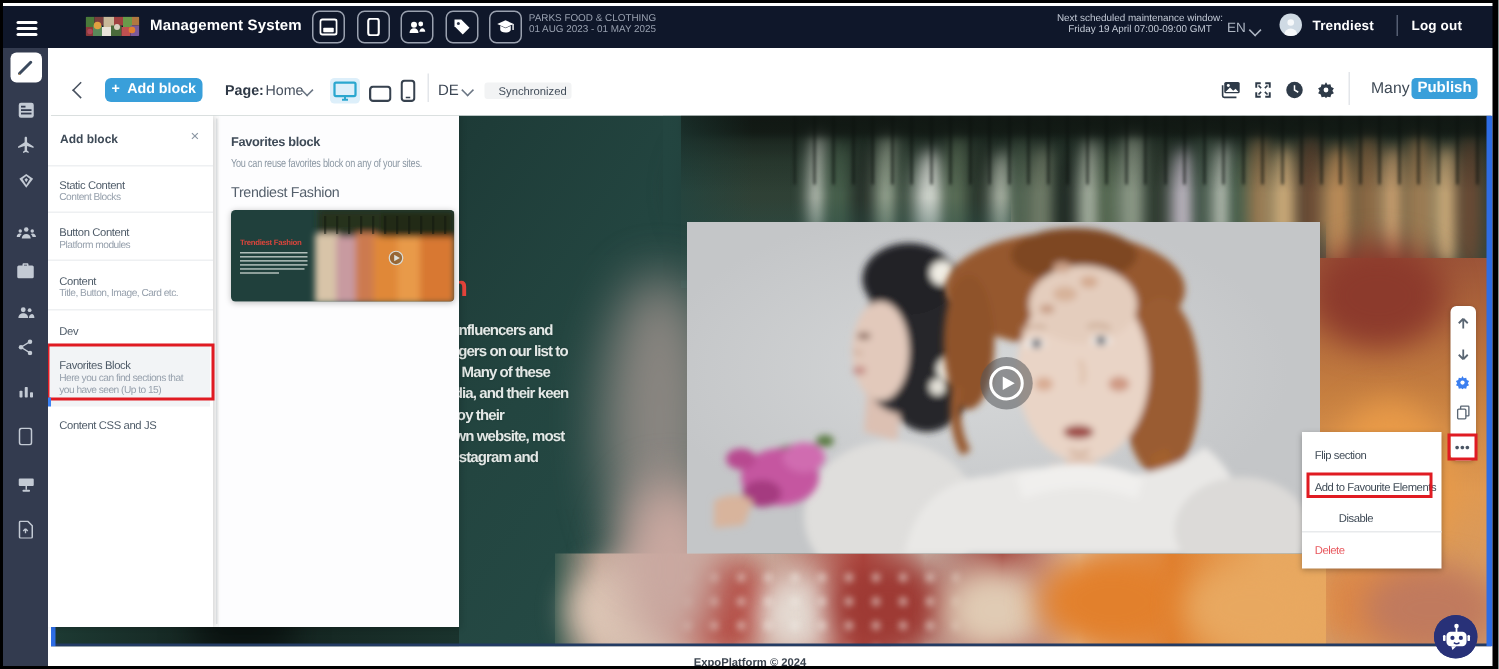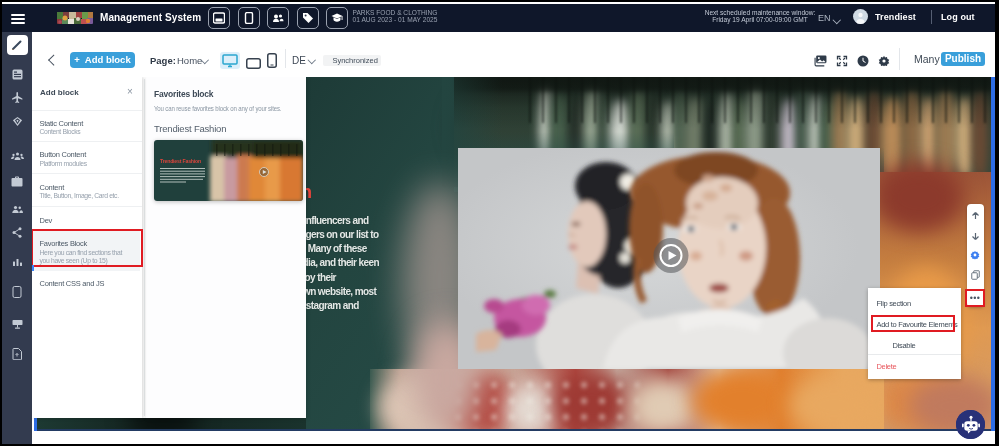--- a/index.html
+++ b/index.html
@@ -513,20 +513,21 @@
             <rect x="6" y="38.8" width="43" height="1"></rect>
             <rect x="6" y="41.5" width="26" height="1"></rect>
           </g>
         <circle cx="110" cy="32" r="4.5" fill="rgba(40,44,42,0.4)" stroke="#d8dcd8" stroke-width="0.8"></circle>
           <path d="M108.8 29.9l3.8 2.1-3.8 2.1z" fill="#dee2de"></path>
       </svg>
     </div>
   </div>
 
   <div class="abs" id="botstrip"></div>
+  <div class="abs" id="expo">ExpoPlatform © 2024</div>
   <div class="abs" id="chat"><svg width="29" height="29" viewBox="0 0 29 29">
         <circle cx="14.5" cy="14.5" r="14.5" fill="#283178"></circle>
         <rect x="8.3" y="11.2" width="13.4" height="9.6" rx="2.8" fill="#fff"></rect>
         <circle cx="12.3" cy="15.3" r="1.4" fill="#283178"></circle>
         <circle cx="17.9" cy="15.3" r="1.4" fill="#283178"></circle>
         <path d="M13.2 18.4 q1.9 1.5 3.8 0" stroke="#283178" stroke-width="0.9" fill="none"></path>
         <rect x="6" y="13.4" width="1.7" height="4" rx="0.8" fill="#fff"></rect>
         <rect x="22.3" y="13.4" width="1.7" height="4" rx="0.8" fill="#fff"></rect>
         <rect x="14.4" y="8" width="1.2" height="3.4" fill="#fff"></rect>
         <circle cx="15" cy="7.3" r="1.5" fill="#fff"></circle>

